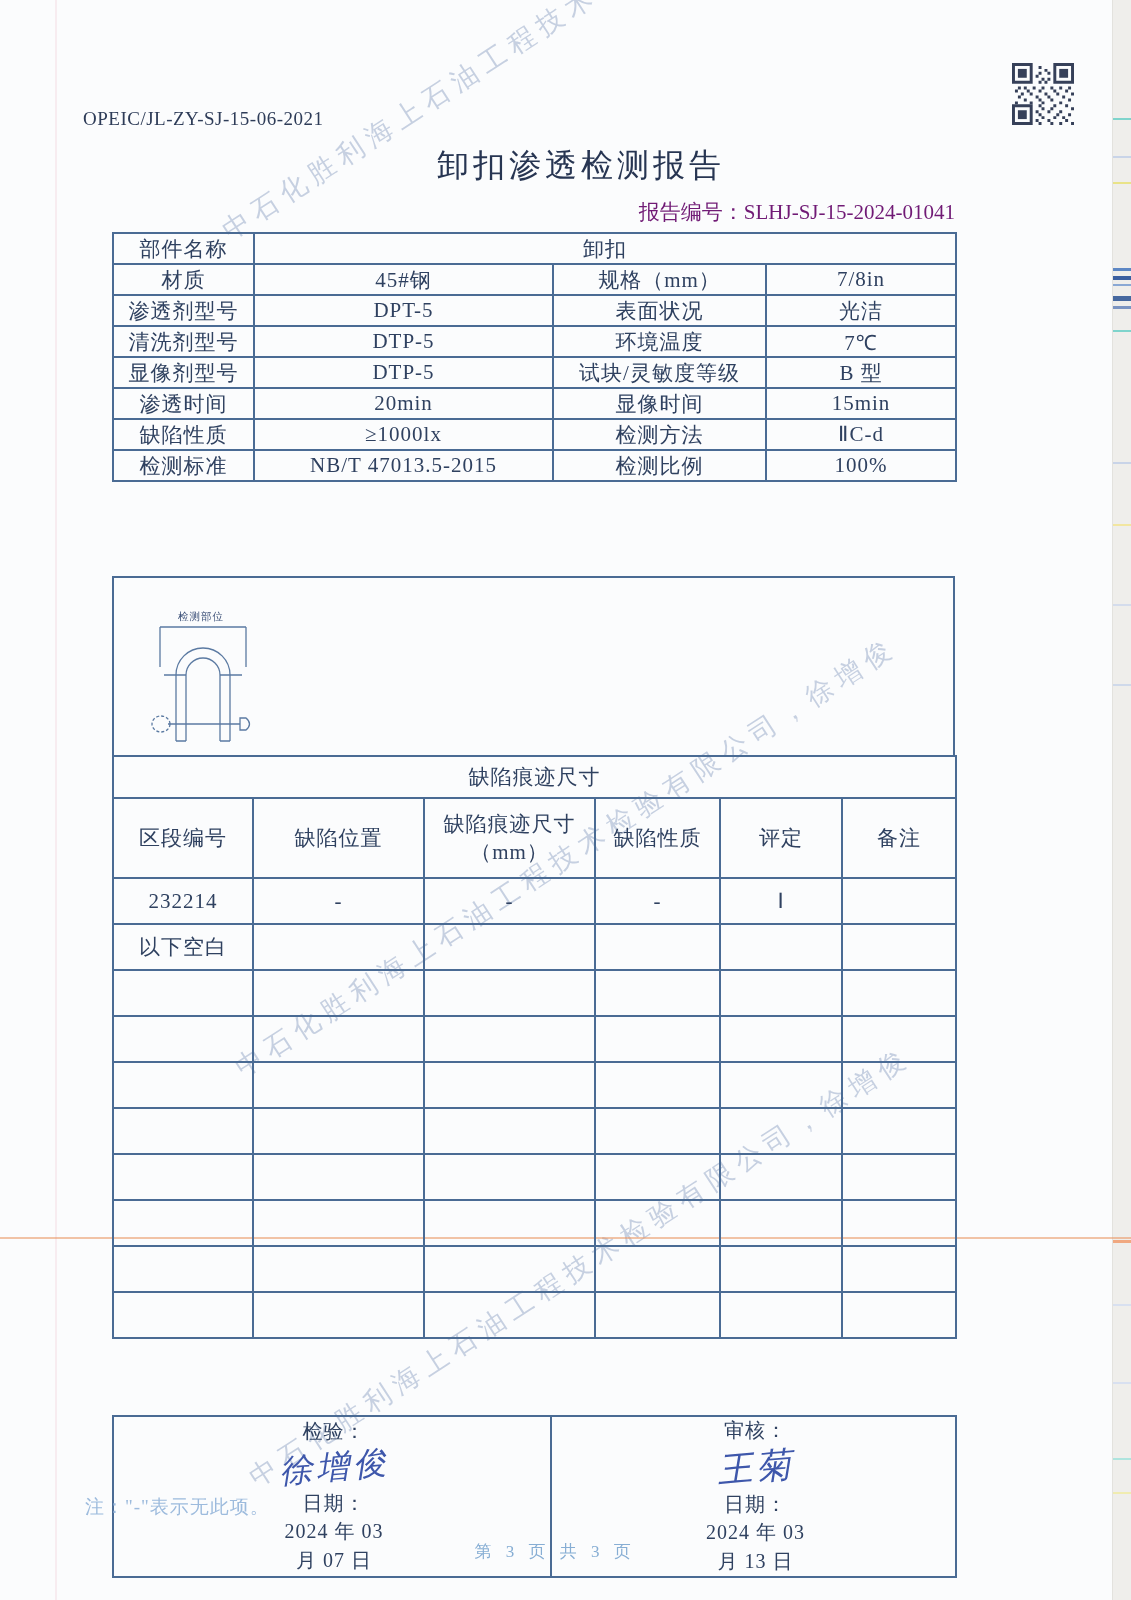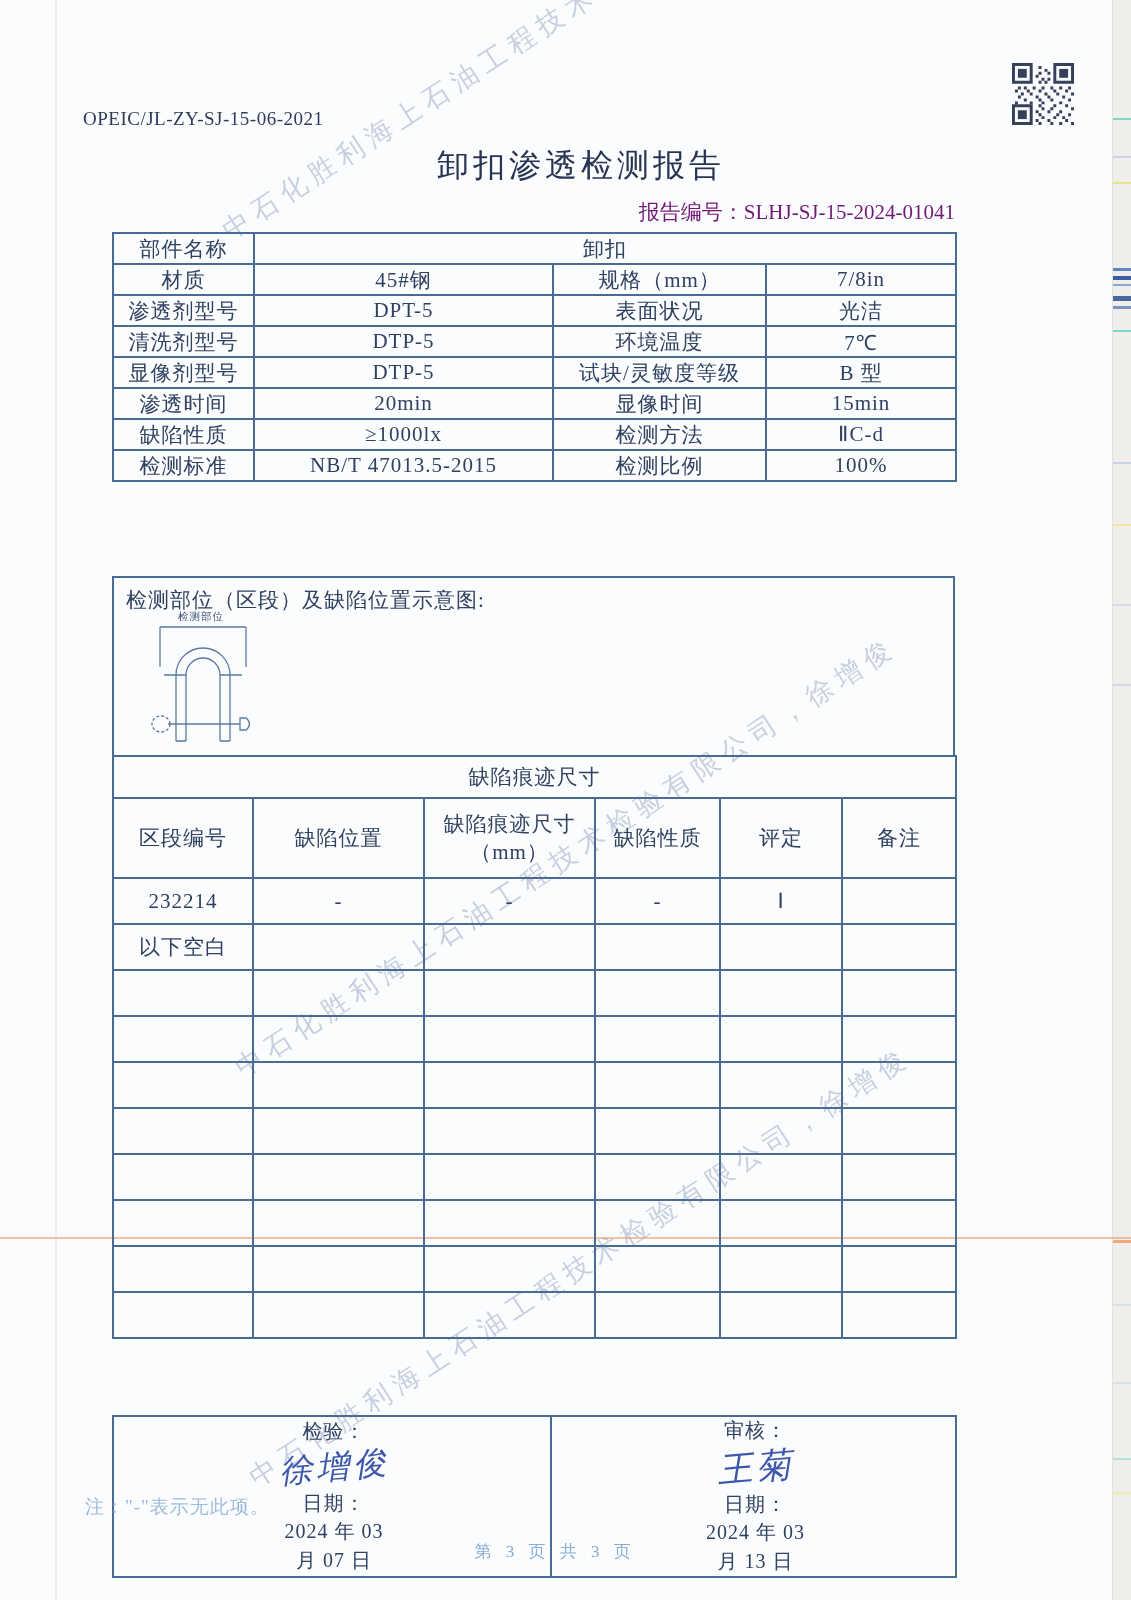--- a/index.html
+++ b/index.html
@@ -155,21 +155,20 @@
     <tr>
       <td>检测标准</td>
       <td>NB/T 47013.5-2015</td>
       <td>检测比例</td>
       <td>100%</td>
     </tr>
   </tbody>
     </table>
 
   <div class="diagram-box">
-    <div class="section-label">检测部位（区段）及缺陷位置示意图:</div>
     <div class="shackle">
       <span class="fig-label">检测部位</span>
       <svg width="132" height="128" viewBox="0 0 132 128" style="position:absolute;left:0;top:13px;" fill="none" stroke="#5b7aa2" stroke-width="1.3">
         <path d="M14 4 H100 M14 4 V44 M100 4 V44"></path>
         <path d="M30 52 A27 27 0 0 1 84 52"></path>
         <path d="M40 52 A17 17 0 0 1 74 52"></path>
         <path d="M18 52 H40 M74 52 H96"></path>
         <path d="M30 52 V118 M40 52 V118 M74 52 V118 M84 52 V118"></path>
         <path d="M30 118 H40 M74 118 H84"></path>
         <path d="M22 101 H94"></path>

